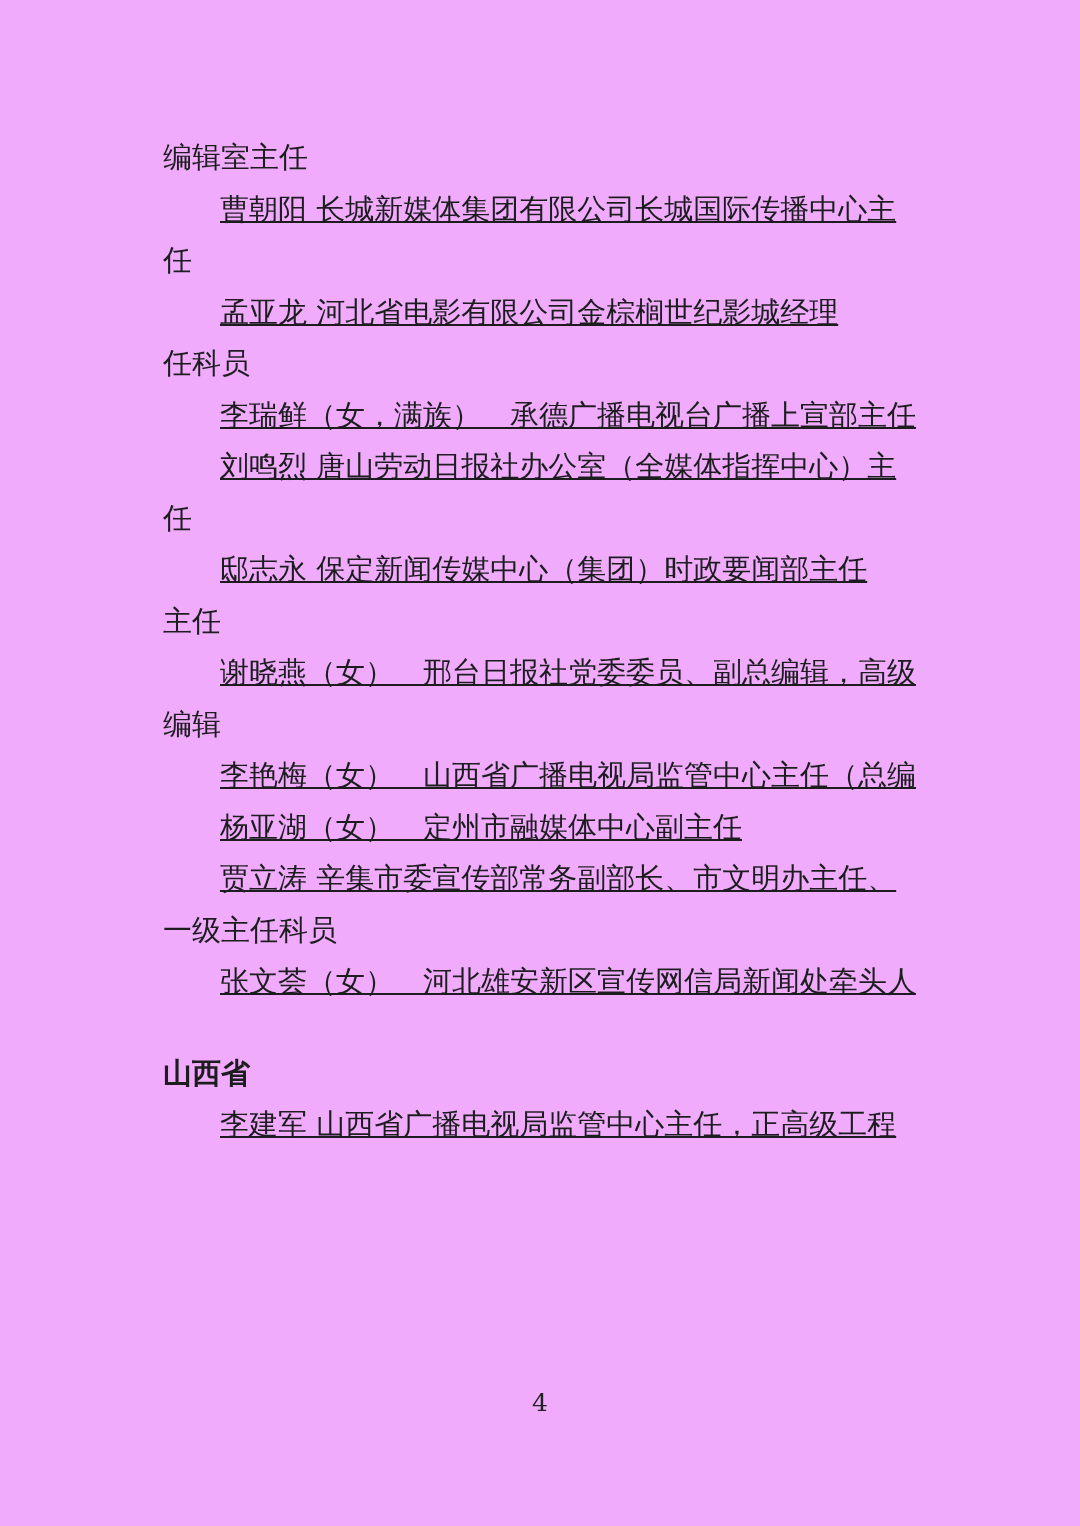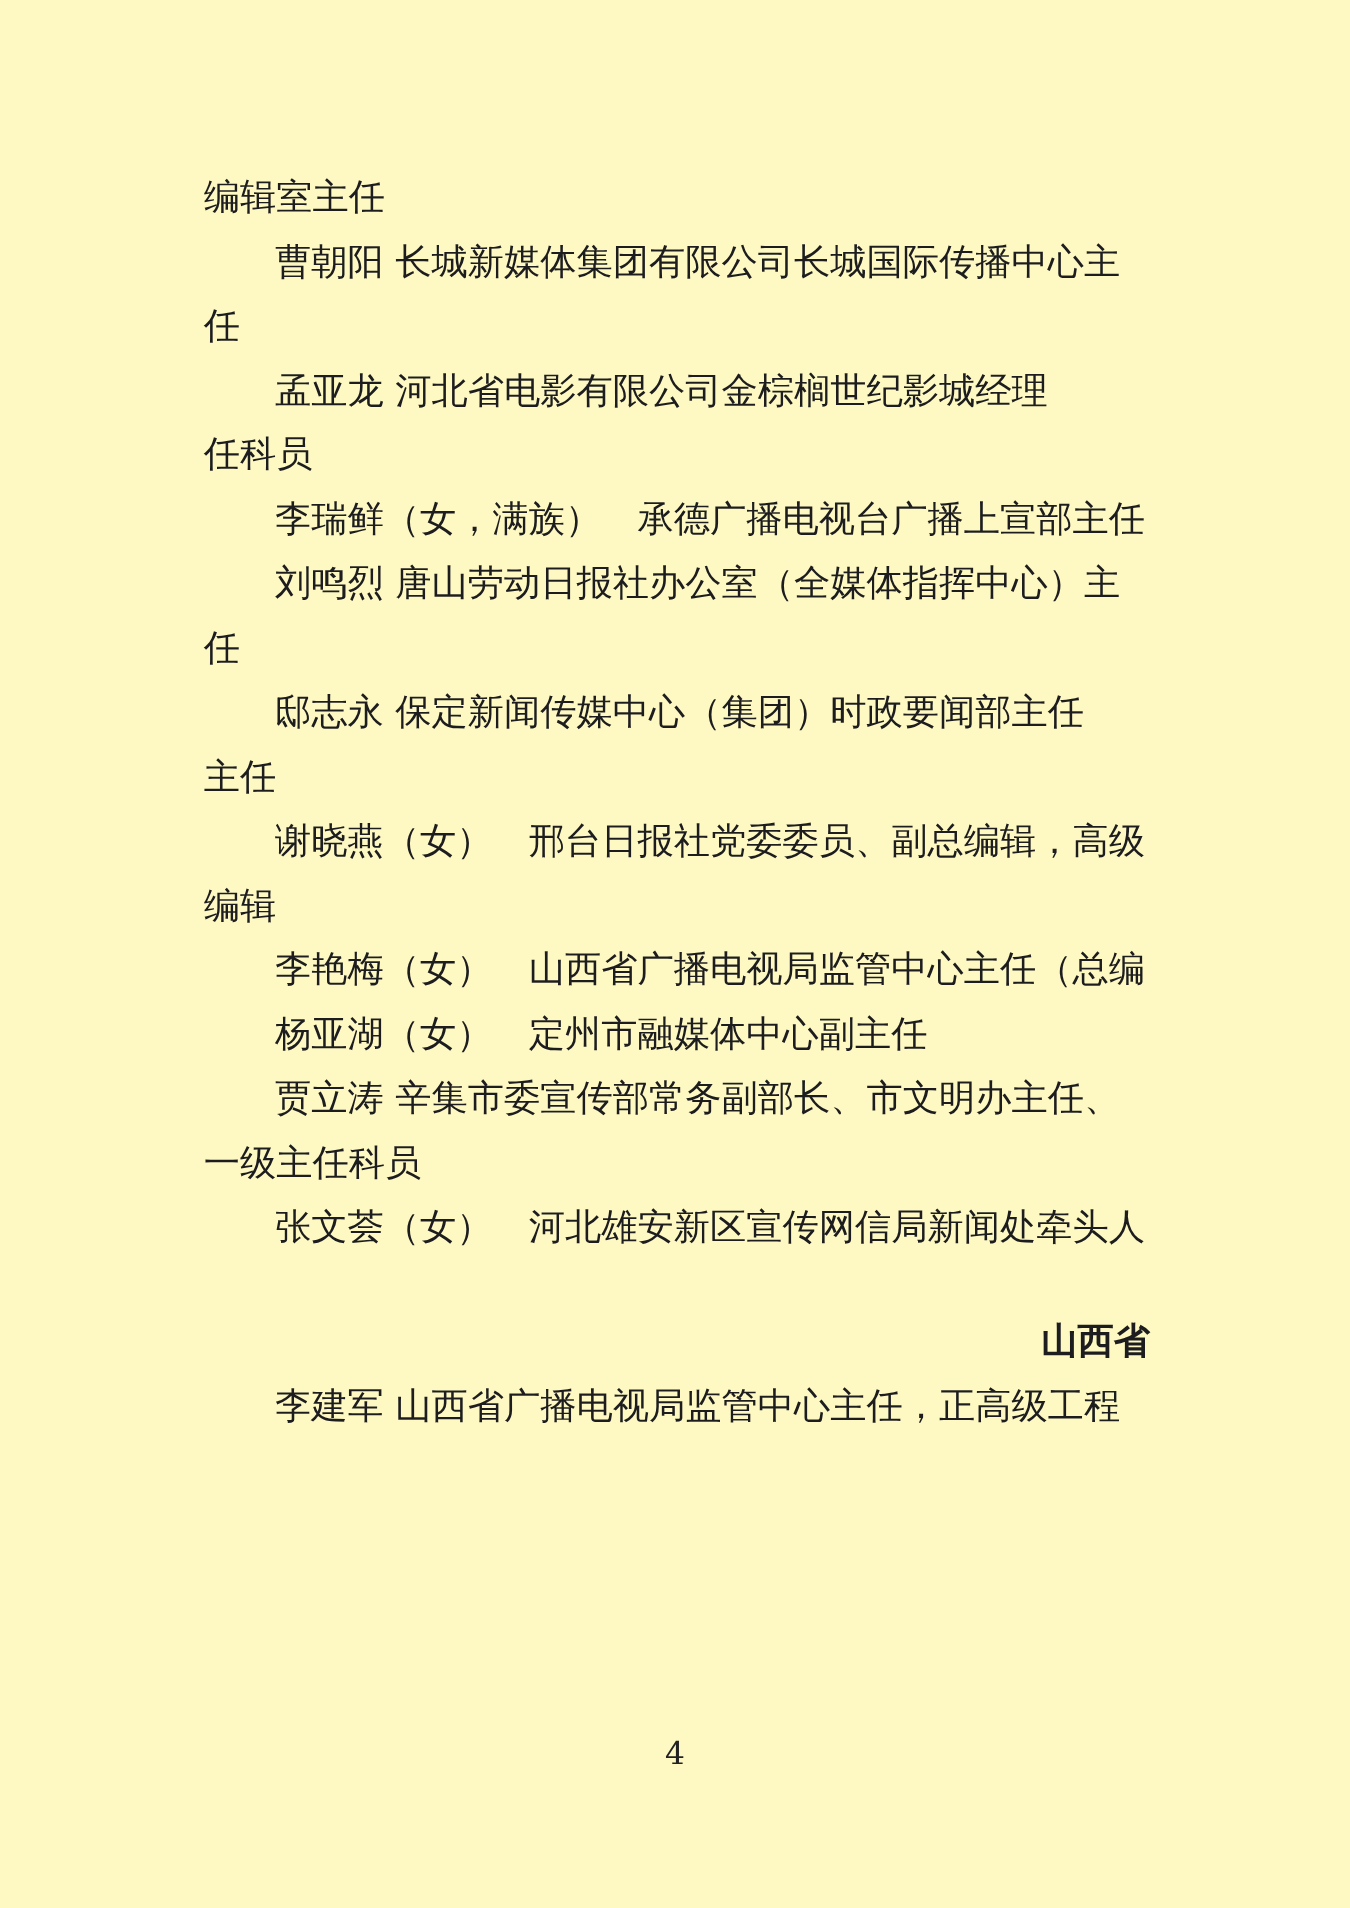--- a/index.html
+++ b/index.html
@@ -4,50 +4,50 @@
 <style>
   html, body {
     margin: 0;
     padding: 0;
     background: #ffffff;
   }
   .page {
     position: relative;
     width: 1080px;
     height: 1526px;
-    background: #fef9c3;
+    background: #f0abfc;
     overflow: hidden;
     font-family: "DejaVu Sans", "Liberation Sans", sans-serif;
     color: #1d1d1f;
   }
   .text-block {
     position: absolute;
     left: 163px;
     top: 132px;
     width: 757px;
   }
   .line {
     font-size: 29px;
     line-height: 51.5px;
     white-space: pre;
     letter-spacing: 0;
   }
   
   .line.entry {
     padding-left: 57px;
+    text-decoration: underline;
   }
   
   .line.cont {
     padding-left: 0;
   }
   .line.section {
-    text-align: right;
+    text-align: left;
     font-weight: bold;
     padding-left: 0;
-    font-family: Liberation Serif, serif;
   }
   .line.spacer {
     height: 40px;
     line-height: 40px;
   }
   .page-number {
     position: absolute;
     left: 0;
     top: 1388px;
     width: 1080px;

